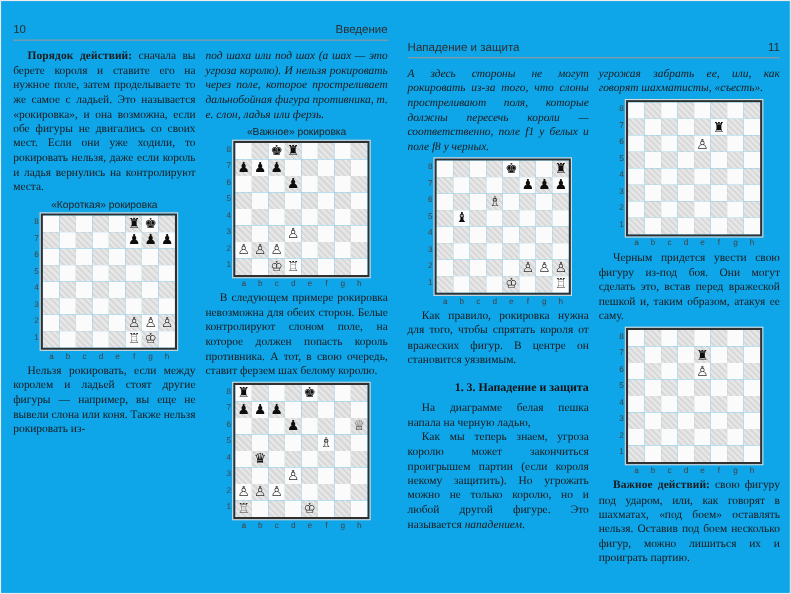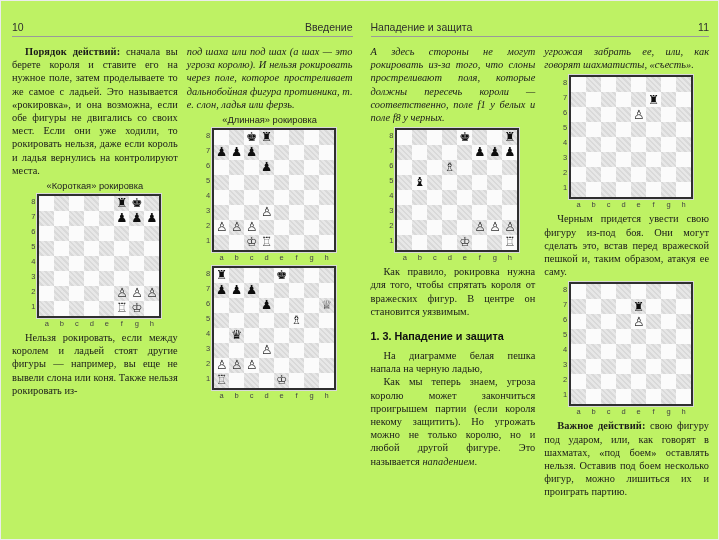--- a/index.html
+++ b/index.html
@@ -1,41 +1,41 @@
 <!DOCTYPE html>
 <html lang="ru"><head>
 <meta charset="utf-8">
 <style>
   html,body{margin:0;padding:0;background:#fff;}
   .spread{
     width:719px;height:540px;box-sizing:border-box;display:flex;
-    background:#bef264;border:1px solid #ececec;overflow:hidden;
+    background:#0ea5e9;border:1px solid #ececec;overflow:hidden;
     font-family:"Liberation Serif", serif;color:#1a1a1a;
   }
   .page{
     width:359.5px;box-sizing:border-box;padding-top:20px;overflow:hidden;
   }
   .page-left{padding-left:11px;padding-right:7px;}
-  .page-right{padding-left:11px;padding-right:9px;}
+  .page-right{padding-left:11px;padding-right:9px;margin-top:16px;}
   .page-header{
     display:flex;justify-content:space-between;align-items:flex-end;
     font-family:"Liberation Sans", sans-serif;font-size:10.5px;color:#2e2e2e;
     border-bottom:1px solid #9a9a9a;padding-bottom:3px;margin-bottom:8px;
   }
   .cols{display:flex;gap:9px;}
   .col{flex:1;min-width:0;}
   .para{
     margin:0;font-size:10.4px;line-height:13.2px;text-align:justify;
     text-indent:13px;hyphens:auto;-webkit-hyphens:auto;
   }
   .para.noindent{text-indent:0;font-style:italic;}
   .para b{letter-spacing:.1px;}
   .section-heading{
-    font-family:Liberation Sans, sans-serif;font-weight:bold;
-    font-size:10.8px;margin:12px 0 7px 0;color:#111;
+    font-family:Liberation Serif, serif;font-weight:bold;
+    font-size:10.8px;margin:12px 0 7px 0;color:#111;text-align:right;
   }
   
   .diagram{width:-moz-fit-content;width:fit-content;margin:4px auto 3px auto;}
   .dcap{
     font-family:"Liberation Sans", sans-serif;font-size:9.3px;color:#222;
     text-align:center;margin:2px 0 3px 0;white-space:nowrap;
   }
   .brow{display:flex;align-items:flex-start;}
   .ranks{width:9px;}
   .rlab{
@@ -163,21 +163,21 @@
               <div class="flab">f</div>
               <div class="flab">g</div>
               <div class="flab">h</div>
             </div>
           </div>
         <p class="para"><span>Нельзя рокировать, если между королем и ладьей стоят другие фигуры — например, вы еще не вывели слона или коня. Также нельзя рокировать из-</span></p>
       </div>
       <div class="col">
         <p class="para noindent"><span>под шаха или под шах (а шах — это угроза королю). И нельзя рокировать через поле, которое простреливает дальнобойная фигура противника, т. е. слон, ладья или ферзь.</span></p>
         <div class="diagram">
-            <div class="dcap">«Длинная» рокировка</div>
+            <div class="dcap">«Важное» рокировка</div>
             <div class="brow">
               <div class="ranks">
                 <div class="rlab">8</div>
                 <div class="rlab">7</div>
                 <div class="rlab">6</div>
                 <div class="rlab">5</div>
                 <div class="rlab">4</div>
                 <div class="rlab">3</div>
                 <div class="rlab">2</div>
                 <div class="rlab">1</div>
@@ -253,20 +253,21 @@
               <div class="flab">a</div>
               <div class="flab">b</div>
               <div class="flab">c</div>
               <div class="flab">d</div>
               <div class="flab">e</div>
               <div class="flab">f</div>
               <div class="flab">g</div>
               <div class="flab">h</div>
             </div>
           </div>
+        <p class="para"><span>В следующем примере рокировка невозможна для обеих сторон. Белые контролируют слоном поле, на которое должен попасть король противника. А тот, в свою очередь, ставит ферзем шах белому королю.</span></p>
         <div class="diagram">
             <div class="brow">
               <div class="ranks">
                 <div class="rlab">8</div>
                 <div class="rlab">7</div>
                 <div class="rlab">6</div>
                 <div class="rlab">5</div>
                 <div class="rlab">4</div>
                 <div class="rlab">3</div>
                 <div class="rlab">2</div>

